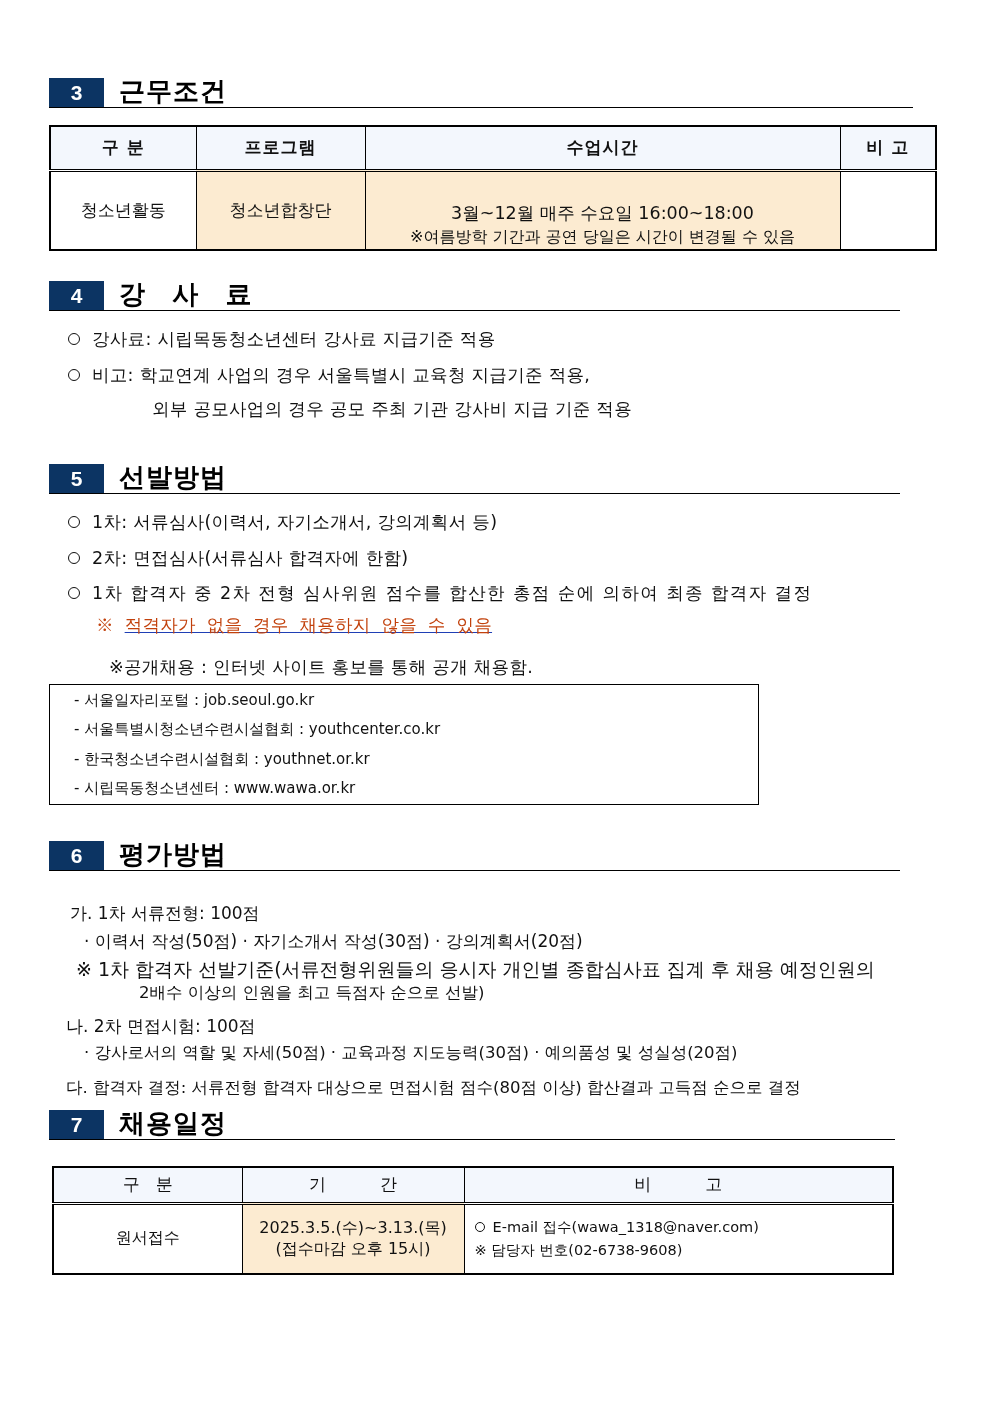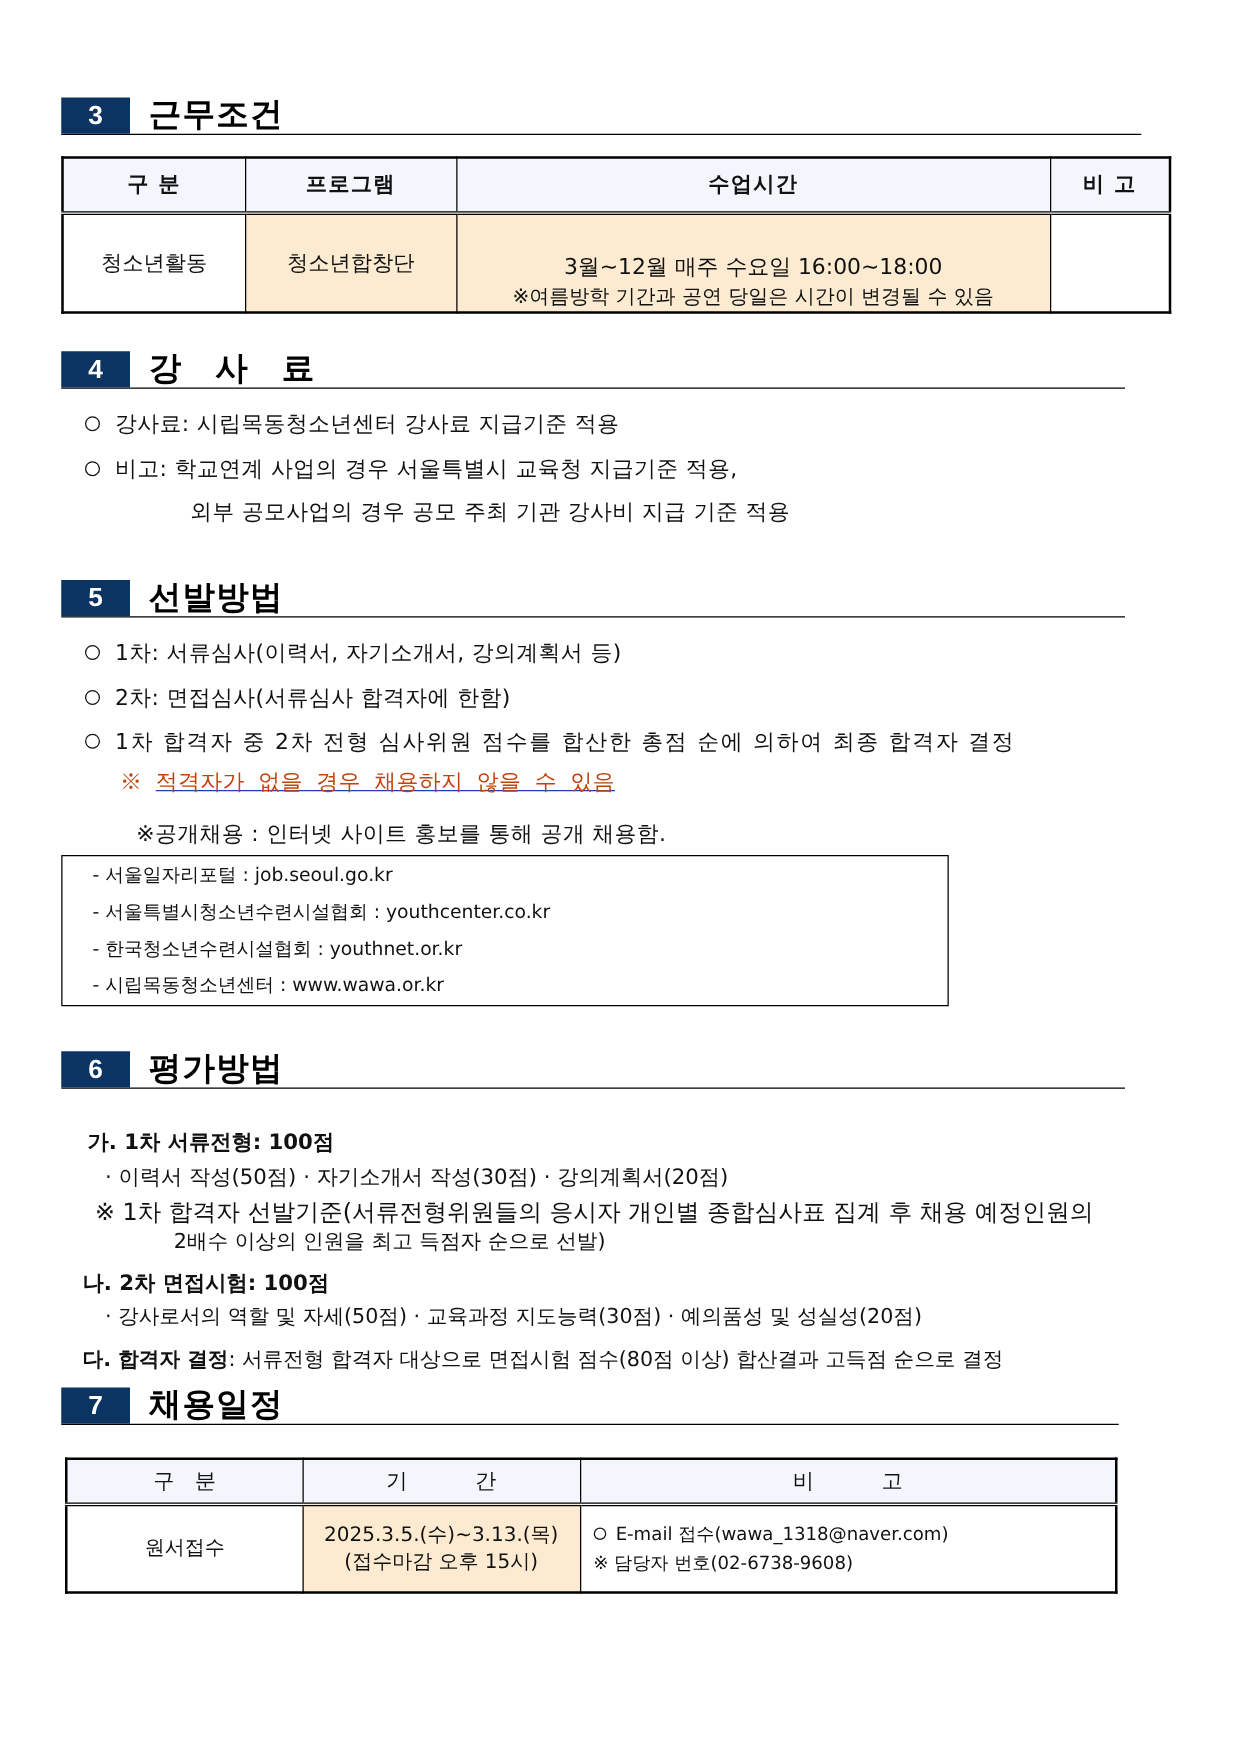--- a/index.html
+++ b/index.html
@@ -26,21 +26,21 @@
 
   .bullet-line { position: absolute; font-size: 17.5px; white-space: nowrap; letter-spacing: 0.3px; }
   .circ { display: inline-block; width: 12px; height: 12px; border: 1.5px solid #111; border-radius: 50%; margin-right: 12px; vertical-align: 0px; }
   .link-blue { color: #c2410c; font-family: Liberation Mono, monospace; }
   .link-blue u { text-decoration: underline; text-decoration-color: #1f3fb5; }
 
   #site-box { position: absolute; left: 49px; top: 684px; width: 710px; height: 121px; border: 1px solid #000; }
   .site-item { position: absolute; left: 24px; font-size: 15px; white-space: nowrap; }
 
   .eval-line { position: absolute; white-space: nowrap; font-size: 17px; }
-  .eval-bold { font-weight: bold; }
+  .eval-bold { font-weight: normal; }
 
   
   #t7 { left: 52px; top: 1166px; width: 842px; border: 2px solid #000; font-size: 16px; }
   #t7 th { background: #f3f7fd; font-weight: normal; height: 36px; border-bottom: 3px double #000; font-size: 17px; }
   #t7 td { font-size: 16px; }
   #t7 td.left { text-align: left; padding-left: 10px; font-size: 14.5px; }
   .circ-sm { display: inline-block; width: 10px; height: 10px; border: 1.2px solid #111; border-radius: 50%; margin-right: 8px; }
 </style>
 </head>
 <body>

